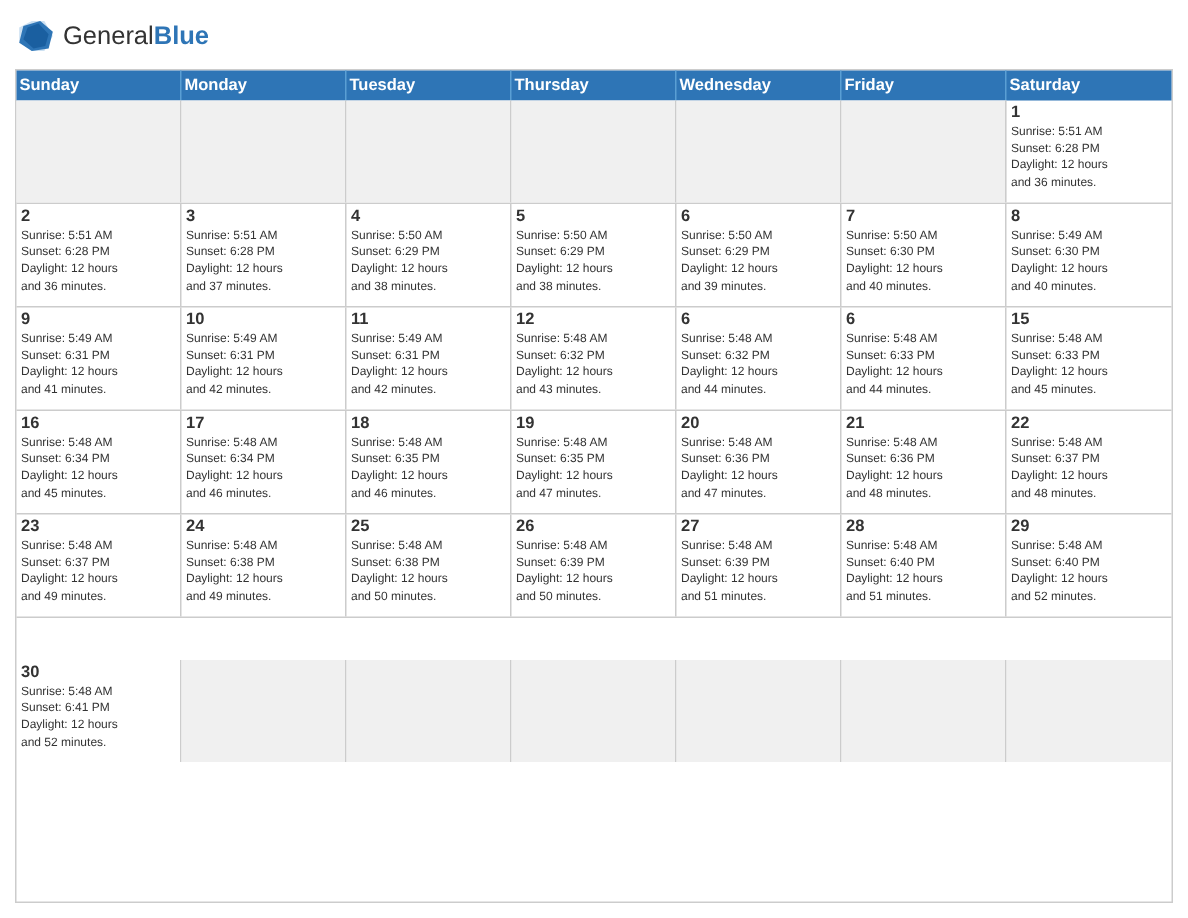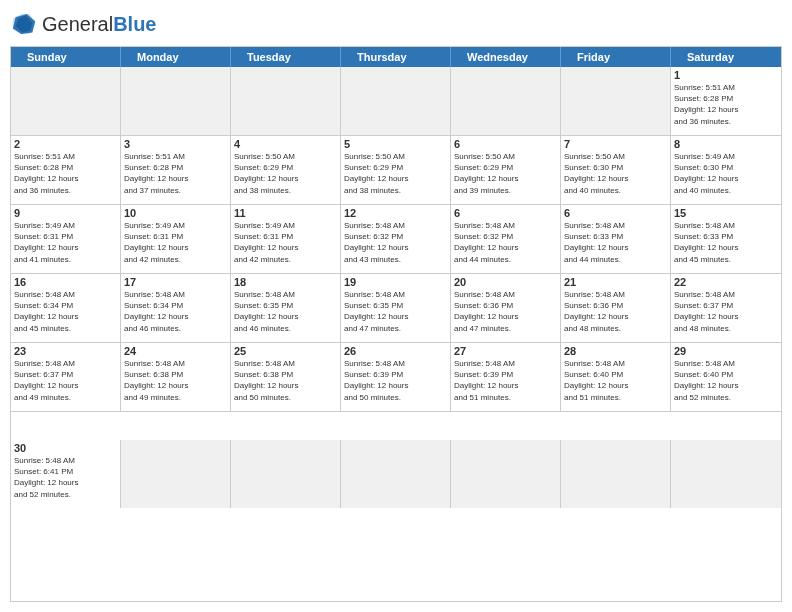--- a/index.html
+++ b/index.html
@@ -50,21 +50,21 @@
     }
     .cal-header {
       display: grid;
       grid-template-columns: repeat(7, 1fr);
       background: #2e75b6;
     }
     .cal-header-cell {
       color: #fff;
       font-size: 11px;
       font-weight: bold;
-      padding: 4px 16px;
+      padding: 4px 2px;
       text-align: left;
       border-right: 1px solid #5a9fd4;
     }
     .cal-header-cell:last-child { border-right: none; }
     .cal-body {
       display: flex;
       flex-direction: column;
     }
     .cal-row {
       display: grid;
@@ -108,21 +108,21 @@
 <div class="page">
   <div class="header">
     <div class="logo">
       <svg class="logo-icon" viewBox="0 0 50 40">
   <rect x="0" y="0" width="50" height="40" fill="none"></rect>
   <path d="M5,10 L20,2 L35,2 L45,20 L35,38 L20,38 L5,26 Z" fill="#5b9bd5" opacity="0.3"></path>
   <polygon points="10,8 30,2 45,15 40,35 20,38 5,28" fill="#2e75b6"></polygon>
   <polygon points="15,10 28,5 40,18 36,32 22,35 10,24" fill="#1a5fa0"></polygon>
 </svg>
       <div>
-        <div style="font-size:20px;color:#333;">General<span style="color:#2e75b6;font-weight:bold;">Blue</span></div>
+        <div style="font-size:17px;color:#333;">General<span style="color:#2e75b6;font-weight:bold;">Blue</span></div>
       </div>
     </div>
     <div class="title-block">
       <div class="month-year"></div>
       <div class="location"></div>
     </div>
   </div>
 
   <div class="calendar">
     <div class="cal-header">

